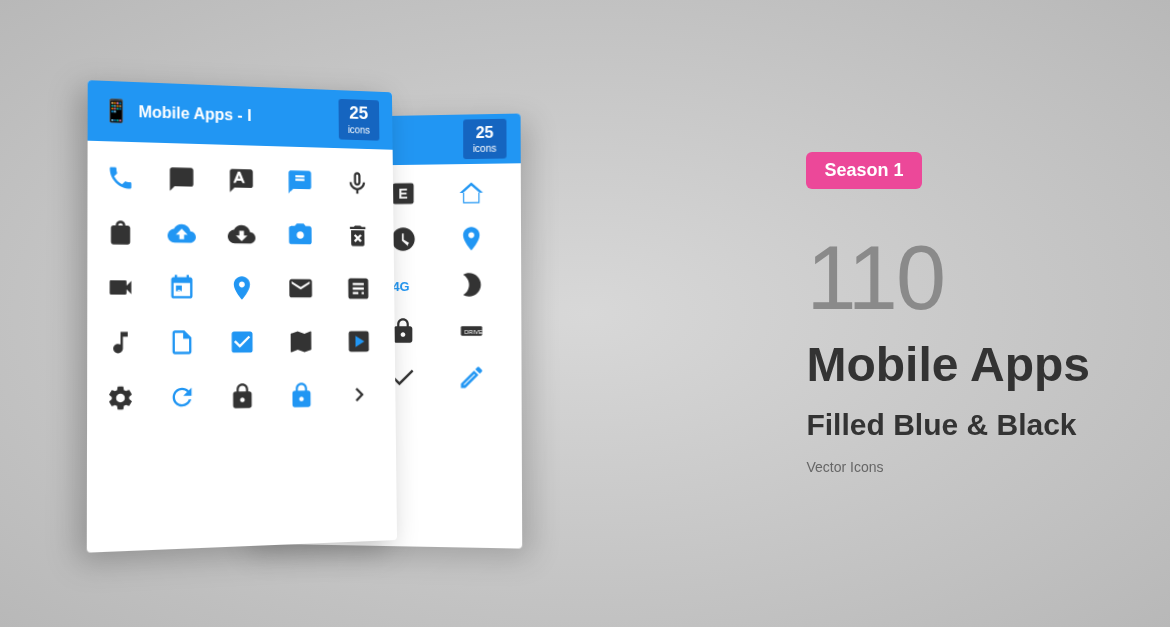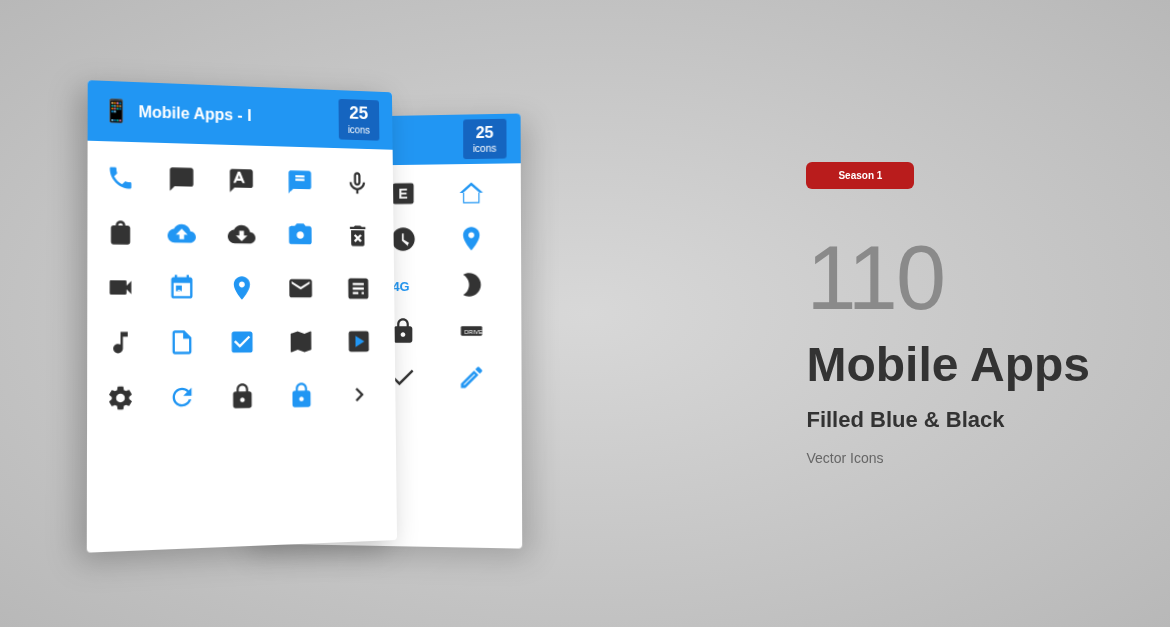--- a/index.html
+++ b/index.html
@@ -27,25 +27,25 @@
       right: 80px;
       top: 50%;
       transform: translateY(-50%);
       display: flex;
       flex-direction: column;
       gap: 16px;
     }
 
     .season-badge {
       display: inline-block;
-      background: #b91c1c;
+      background: #ec4899;
       color: white;
-      font-size: 10px;
+      font-size: 18px;
       font-weight: 700;
-      padding: 8px 32px;
+      padding: 8px 18px;
       border-radius: 6px;
       width: fit-content;
     }
 
     .icon-count {
       font-size: 90px;
       font-weight: 300;
       color: #8a8a8a;
       line-height: 1;
       letter-spacing: -2px;
@@ -53,21 +53,21 @@
     }
 
     .product-name {
       font-size: 48px;
       font-weight: 800;
       color: #333;
       line-height: 1.1;
     }
 
     .product-subtitle {
-      font-size: 22px;
+      font-size: 30px;
       font-weight: 700;
       color: #333;
       line-height: 1.2;
     }
 
     .product-type {
       font-size: 14px;
       color: #666;
       font-weight: 400;
     }

